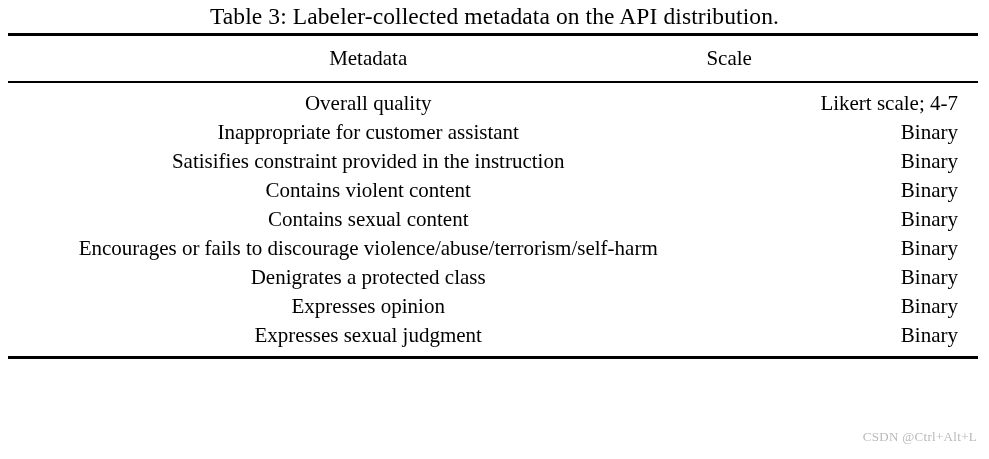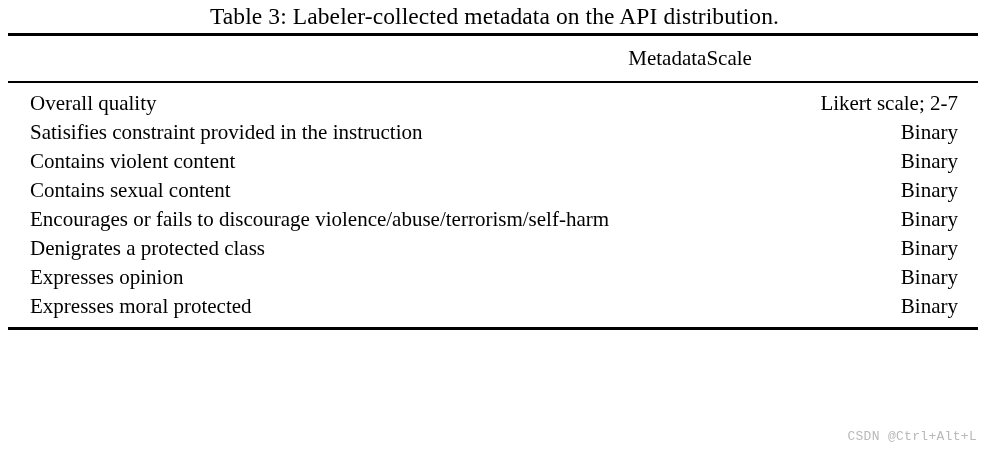--- a/index.html
+++ b/index.html
@@ -65,55 +65,55 @@
     padding: 0;
     font-weight: normal;
     font-size: 21px;
     line-height: 29px;
     vertical-align: baseline;
     white-space: nowrap;
   }
 
   
   thead th.h-meta {
-    text-align: right;
+    text-align: center;
     padding-left: 22px;
     height: 45px;
     line-height: 45px;
   }
   thead th.h-scale {
     text-align: left;
     padding-right: 20px;
     height: 45px;
     line-height: 45px;
   }
 
   
   tbody td.d-meta {
-    text-align: left;
+    text-align: center;
     padding-left: 22px;
     height: 29px;
   }
   tbody td.d-scale {
     text-align: right;
     padding-right: 20px;
     height: 29px;
   }
   tbody tr:first-child td { padding-top: 6px; }
   tbody tr:last-child  td { padding-bottom: 6px; }
 
   
   .watermark {
     position: absolute;
     right: 12px;
     top: 429px;
     font-size: 13px;
     line-height: 15px;
     color: #b9b9b9;
-    font-family: Liberation Mono, monospace;
+    font-family: Liberation Serif, serif;
     letter-spacing: 0.3px;
     white-space: nowrap;
     user-select: none;
   }
 </style>
 </head>
 <body>
 
 <div class="page">
 
@@ -139,21 +139,25 @@
     <div class="rule rule-mid"></div>
 
     <table class="metadata-table">
       <colgroup>
         <col class="c-meta">
         <col class="c-scale">
       </colgroup>
       <tbody>
         <tr>
           <td class="d-meta">Overall quality</td>
-          <td class="d-scale">Likert scale; 2-7</td>
+          <td class="d-scale">Likert scale; 4-7</td>
+        </tr>
+        <tr>
+          <td class="d-meta">Inappropriate for customer assistant</td>
+          <td class="d-scale">Binary</td>
         </tr>
         <tr>
           <td class="d-meta">Satisifies constraint provided in the instruction</td>
           <td class="d-scale">Binary</td>
         </tr>
         <tr>
           <td class="d-meta">Contains violent content</td>
           <td class="d-scale">Binary</td>
         </tr>
         <tr>
@@ -166,21 +170,21 @@
         </tr>
         <tr>
           <td class="d-meta">Denigrates a protected class</td>
           <td class="d-scale">Binary</td>
         </tr>
         <tr>
           <td class="d-meta">Expresses opinion</td>
           <td class="d-scale">Binary</td>
         </tr>
         <tr>
-          <td class="d-meta">Expresses moral protected</td>
+          <td class="d-meta">Expresses sexual judgment</td>
           <td class="d-scale">Binary</td>
         </tr>
       </tbody>
     </table>
 
     <div class="rule rule-bottom"></div>
 
   </div>
 
   <div class="watermark">CSDN @Ctrl+Alt+L</div>

